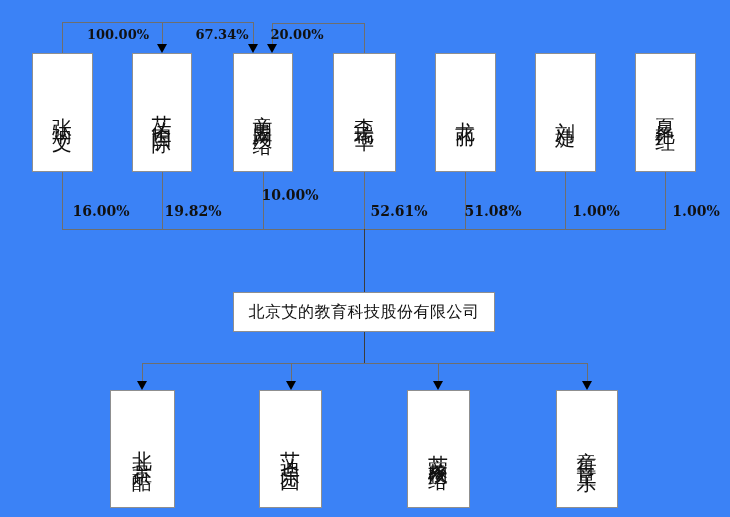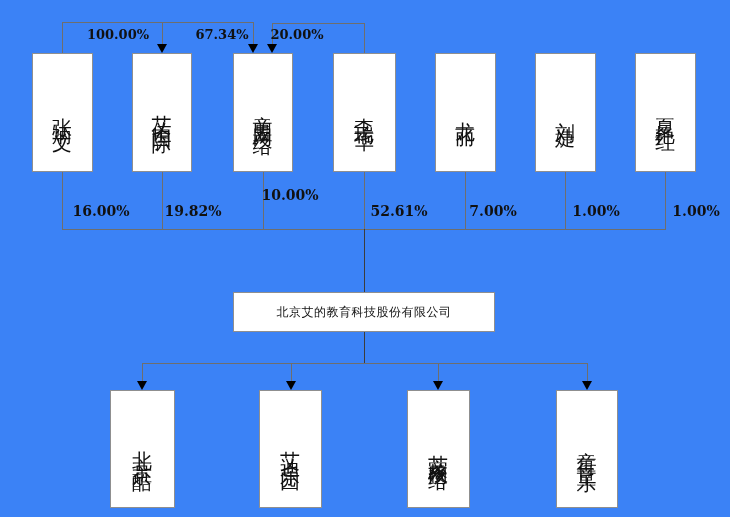--- a/index.html
+++ b/index.html
@@ -10,21 +10,21 @@
   }
   .box{
     position:absolute;border:1px solid #8f8f8f;background:#ffffff;
     display:flex;align-items:center;justify-content:center;box-sizing:border-box;
   }
   .vtext{
     writing-mode:vertical-rl;text-orientation:upright;
     font-size:20px;line-height:1;letter-spacing:7px;white-space:nowrap;
   }
   .company-text{
-    font-size:12px;letter-spacing:0.5px;white-space:nowrap;
+    font-size:16px;letter-spacing:0.5px;white-space:nowrap;
   }
   .line{position:absolute;background:#6e6e6e;}
   .line.dark{background:#3c3c3c;}
   .hline{height:1px;}
   .vline{width:1px;}
   .arrow{
     position:absolute;width:0;height:0;
     border-left:5px solid transparent;border-right:5px solid transparent;
     border-top:9px solid #000;
   }
@@ -82,21 +82,21 @@
   <div class="line vline" style="left:263px;top:172px;height:57px;"></div>
   <div class="line vline" style="left:364px;top:172px;height:57px;"></div>
   <div class="line vline" style="left:465px;top:172px;height:57px;"></div>
   <div class="line vline" style="left:565px;top:172px;height:57px;"></div>
   <div class="line vline" style="left:665px;top:172px;height:57px;"></div>
 
   <div class="pct" style="left:101px;top:203px;">16.00%</div>
   <div class="pct" style="left:193px;top:203px;">19.82%</div>
   <div class="pct" style="left:290px;top:187px;">10.00%</div>
   <div class="pct" style="left:399px;top:203px;">52.61%</div>
-  <div class="pct" style="left:493px;top:203px;">7.00%</div>
+  <div class="pct" style="left:493px;top:203px;">51.08%</div>
   <div class="pct" style="left:596px;top:203px;">1.00%</div>
   <div class="pct" style="left:696px;top:203px;">1.00%</div>
 
   <div class="line hline" style="left:62px;top:229px;width:604px;"></div>
   <div class="line vline dark" style="left:364px;top:229px;height:63px;"></div>
 
   <div class="box" style="left:233px;top:292px;width:262px;height:40px;">
     <span class="company-text">北京艾的教育科技股份有限公司</span>
   </div>
 

